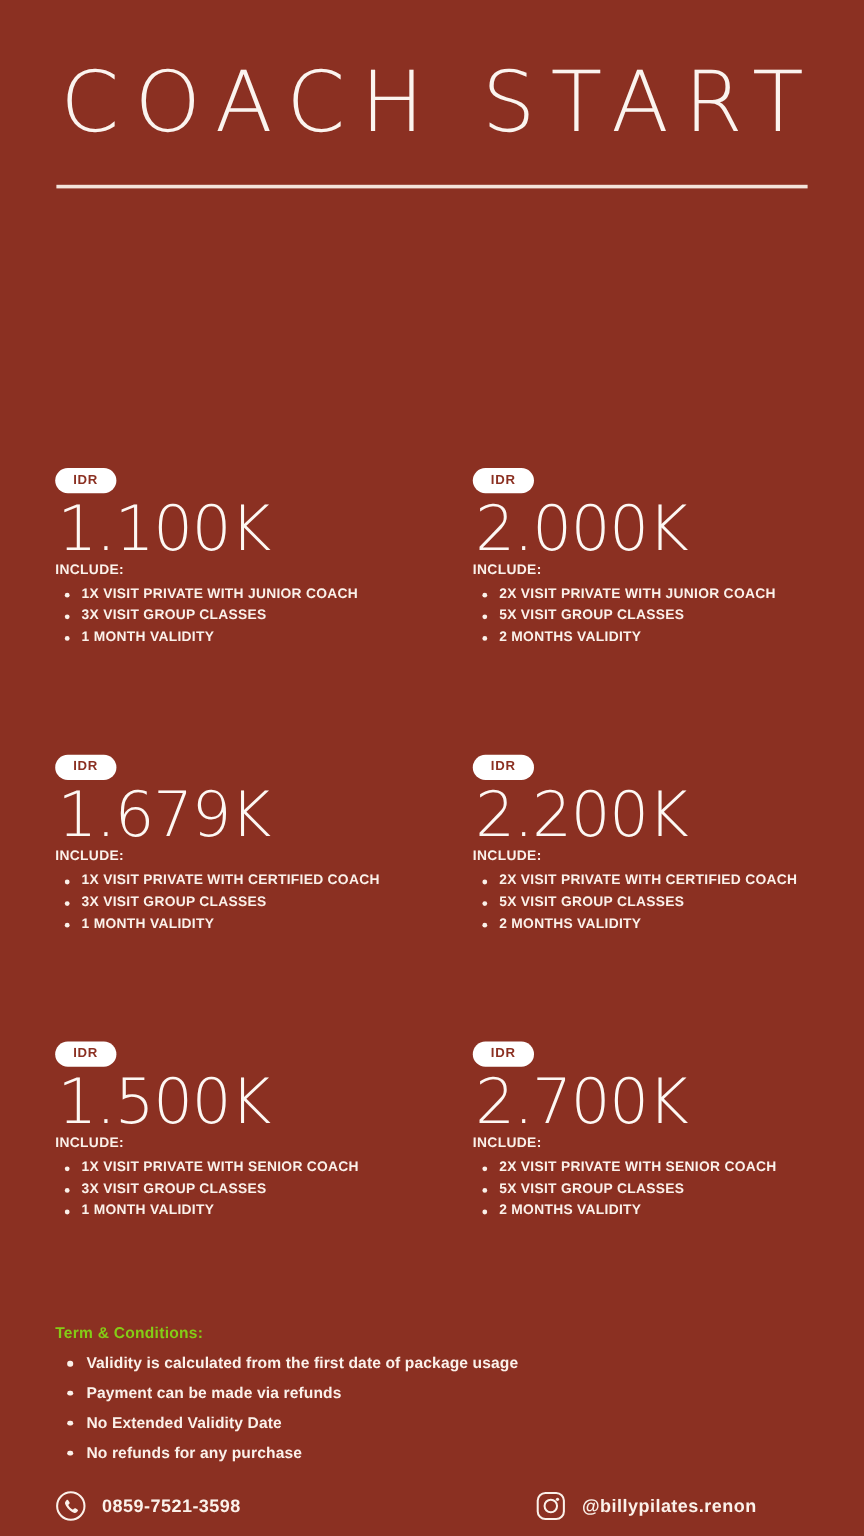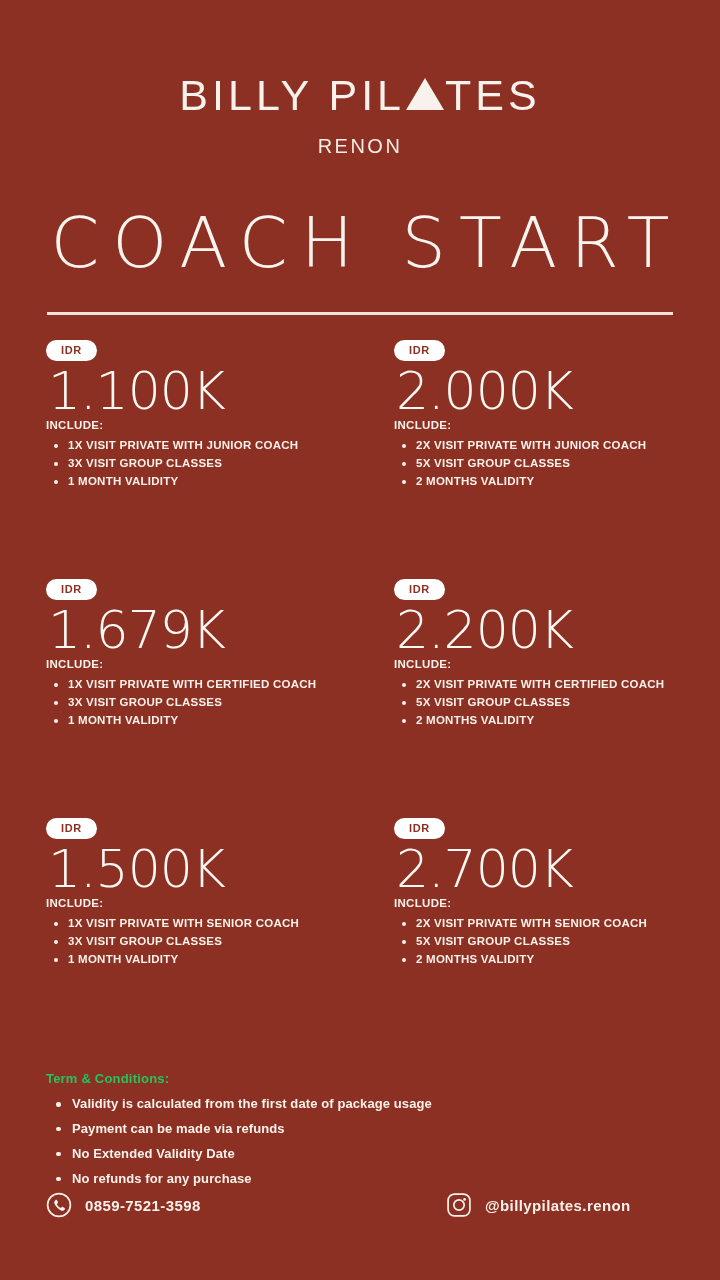--- a/index.html
+++ b/index.html
@@ -158,22 +158,21 @@
   .terms {
     position: absolute;
     top: 1053px;
     left: 46px;
     width: 560px;
   }
   .terms-title {
     font-size: 13px;
     font-weight: 700;
     letter-spacing: 0.2px;
-    color: #22c55e;
-    margin-top: 18px;
+    color: #84cc16;
   }
   .terms-list {
     list-style: none;
     margin: 6px 0 0 0;
     padding: 0;
   }
   .terms-list li {
     font-size: 13px;
     font-weight: 700;
     letter-spacing: 0.1px;
@@ -219,26 +218,20 @@
     font-weight: 700;
     letter-spacing: 0.4px;
     color: #fbf1ea;
   }
 </style>
 </head>
 <body>
 
 <div class="poster">
 
-  <div class="brand">
-    <div class="brand-name">
-      <span>BILLY PIL</span><span class="brand-tri"></span><span>TES</span>
-    </div>
-    <div class="brand-sub">RENON</div>
-  </div>
 
   <div class="title-wrap">
     <div class="kick-title">COACH START</div>
     <div class="divider"></div>
   </div>
 
   <div class="grid">
 
     <div class="card">
       <span class="badge">IDR</span>

